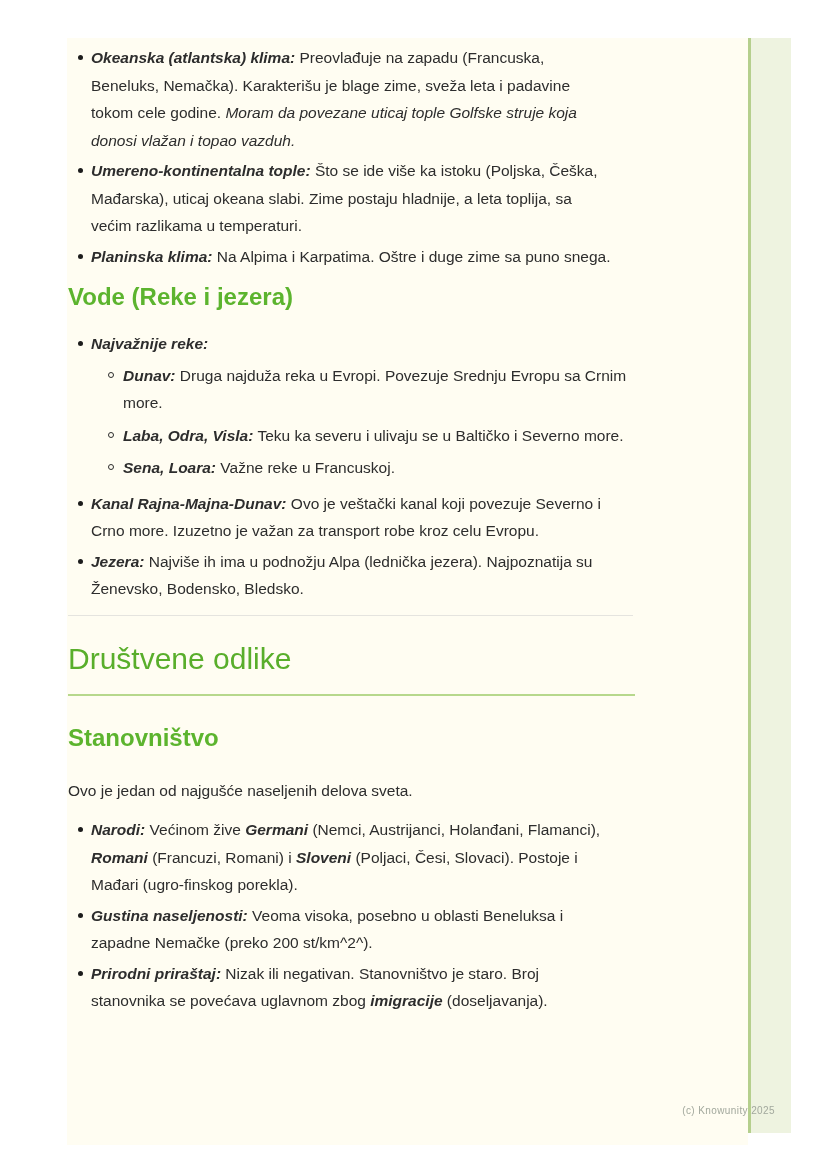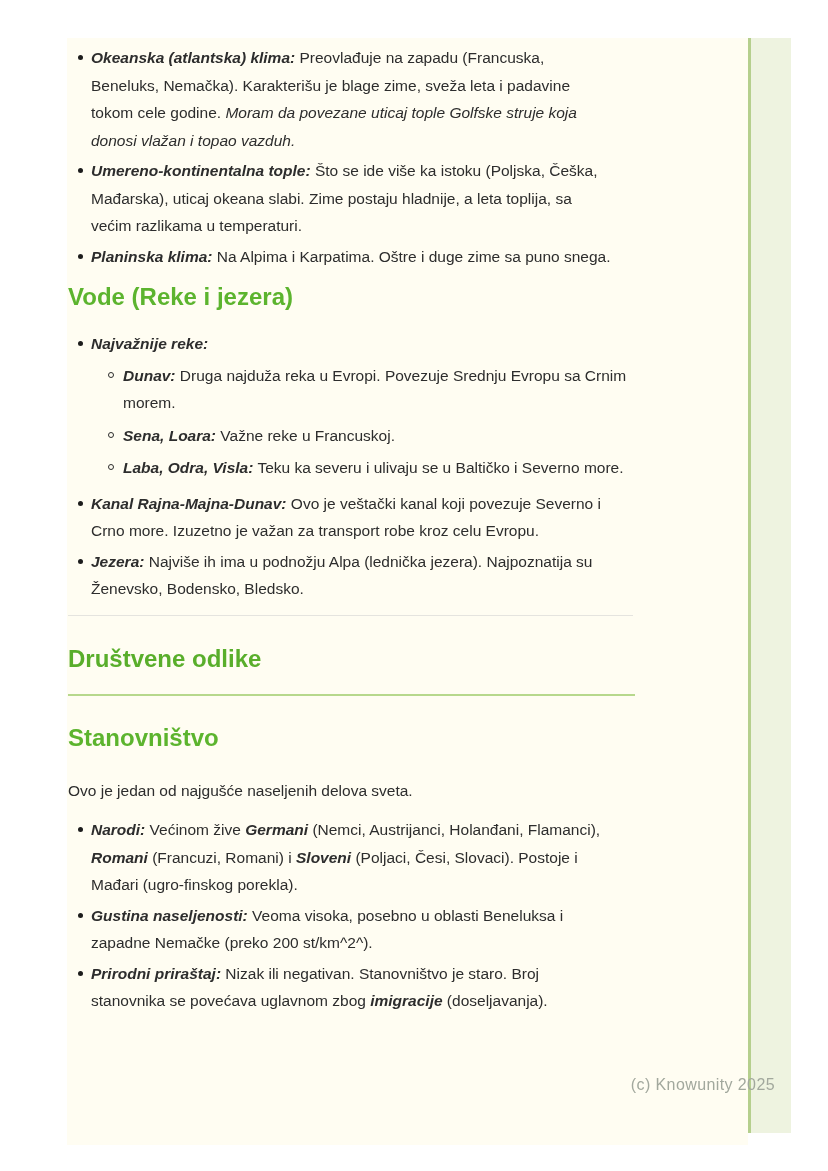--- a/index.html
+++ b/index.html
@@ -40,40 +40,40 @@
   ul.l2 { padding-left: 32px; margin: 4px 0 8px 0; }
   ul.l2 > li { position: relative; margin-bottom: 5px; }
   ul.l2 > li::before {
     content: ""; position: absolute; left: -15px; top: 10px;
     width: 6px; height: 6px; border-radius: 50%;
     border: 1.5px solid #2d2d2d; background: transparent; box-sizing: border-box;
   }
   .b { font-weight: 700; font-style: italic; }
   .i { font-style: italic; }
   h1.h1 {
-    font-size: 24px; line-height: 36px; font-weight: 700;
+    font-size: 30px; line-height: 36px; font-weight: 400;
     color: #59ae2b;
     margin: 25px 0 0 0;
     padding-bottom: 17px;
     width: 567px;
     border-bottom: 2px solid #b7d88c;
   }
   h2.h2 {
     font-size: 24px; line-height: 30px; font-weight: 700;
     color: #5cb42e;
     margin: 12px 0 18px 0;
   }
   h2.h2.mt-lg { margin: 27px 0 24px 0; }
   hr.divider {
     border: none; border-top: 1px solid #e5e4df;
     width: 565px; margin: 12px 0 0 0;
   }
   .watermark {
-    position: absolute; top: 1078px; right: 53px;
-    font-size: 16px; line-height: 14px;
+    position: absolute; top: 1104px; right: 53px;
+    font-size: 10px; line-height: 14px;
     color: #a2a89d; letter-spacing: 0.4px;
   }
 </style>
 </head>
 <body>
 
 <div class="sheet"></div>
 <div class="side-band"></div>
 
 <div class="content">
@@ -84,23 +84,23 @@
     <li><span class="b">Planinska klima:</span><span> Na Alpima i Karpatima. Oštre i duge zime sa puno snega.</span></li>
   </ul>
 
   <h2 class="h2">Vode (Reke i jezera)</h2>
 
 
   <ul class="l1">
     <li>
       <span class="b">Najvažnije reke:</span>
       <ul class="l2">
-        <li><span class="b">Dunav:</span><span> Druga najduža reka u Evropi. Povezuje Srednju Evropu sa Crnim</span><br><span>morem.</span></li>
+        <li><span class="b">Dunav:</span><span> Druga najduža reka u Evropi. Povezuje Srednju Evropu sa Crnim</span><br><span>more.</span></li>
+        <li><span class="b">Laba, Odra, Visla:</span><span> Teku ka severu i ulivaju se u Baltičko i Severno more.</span></li>
         <li><span class="b">Sena, Loara:</span><span> Važne reke u Francuskoj.</span></li>
-        <li><span class="b">Laba, Odra, Visla:</span><span> Teku ka severu i ulivaju se u Baltičko i Severno more.</span></li>
       </ul>
     </li>
     <li><span class="b">Kanal Rajna-Majna-Dunav:</span><span> Ovo je veštački kanal koji povezuje Severno i</span><br><span>Crno more. Izuzetno je važan za transport robe kroz celu Evropu.</span></li>
     <li><span class="b">Jezera:</span><span> Najviše ih ima u podnožju Alpa (lednička jezera). Najpoznatija su</span><br><span>Ženevsko, Bodensko, Bledsko.</span></li>
   </ul>
 
   <hr class="divider">
 
   <h1 class="h1">Društvene odlike</h1>
 

